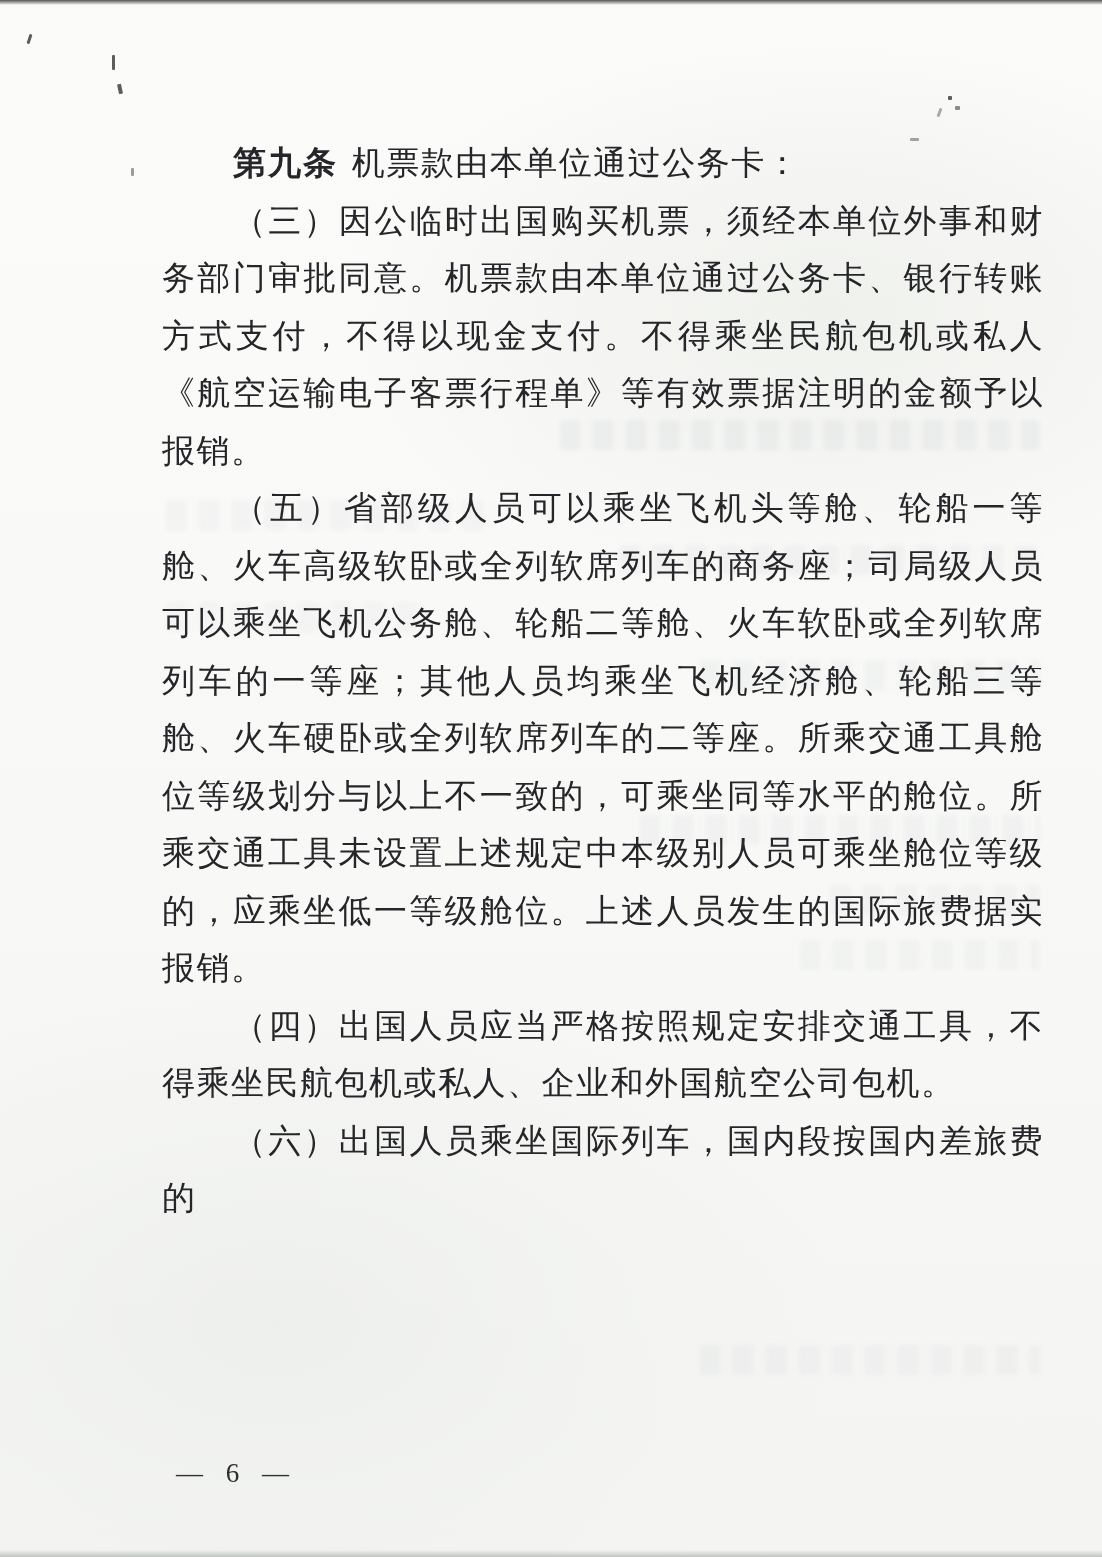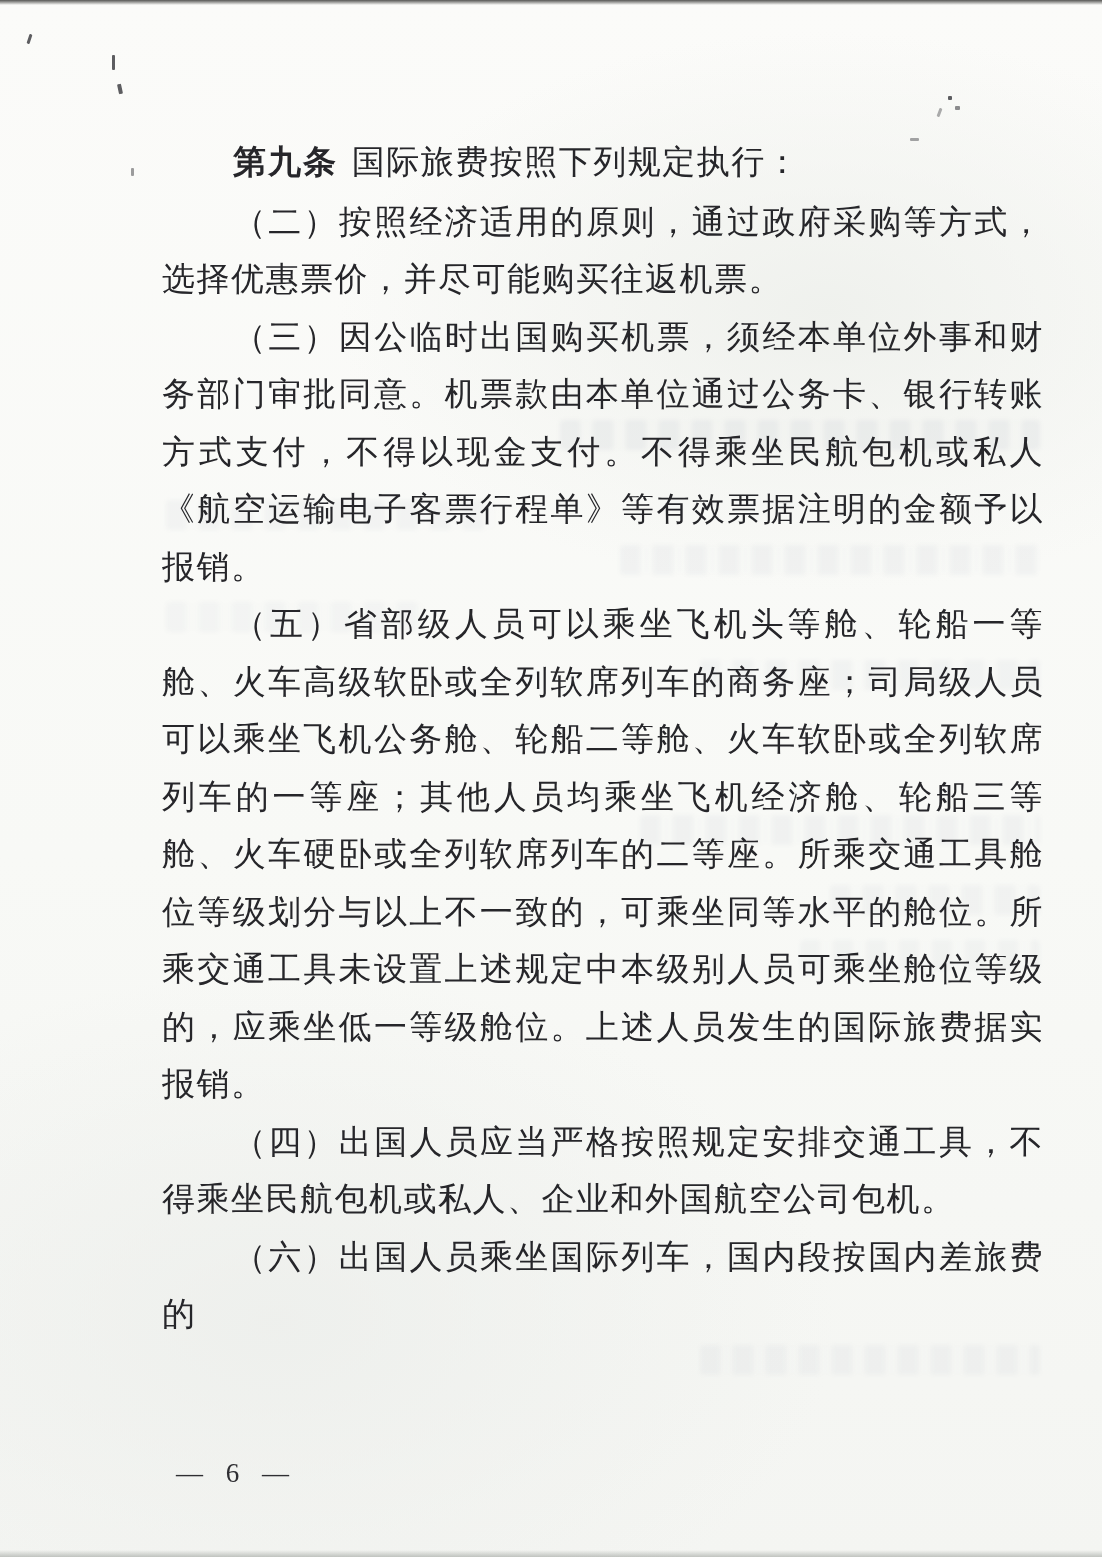--- a/index.html
+++ b/index.html
@@ -38,21 +38,21 @@
     font-size: 33px;
     line-height: 57.5px;
     text-align: justify;
     letter-spacing: 1.5px;
   }
   .text-block p {
     margin: 0;
     text-indent: 2.15em;
   }
   .article-label {
-    font-family: Liberation Mono, monospace;
+    font-family: Liberation Sans, sans-serif;
     font-weight: bold;
     margin-right: 0.42em;
     letter-spacing: 2px;
     margin-top: 34px;
   }
   .pagenum {
     position: absolute;
     left: 176px;
     top: 1458px;
     font-size: 27px;
@@ -98,22 +98,21 @@
   <div class="speck" style="left:28px; top:34px; width:3px; height:10px; transform:rotate(18deg);"></div>
   <div class="speck" style="left:112px; top:55px; width:3px; height:15px;"></div>
   <div class="speck" style="left:118px; top:84px; width:4px; height:10px; transform:rotate(-12deg);"></div>
   <div class="speck" style="left:131px; top:168px; width:3px; height:8px; opacity:0.6;"></div>
   <div class="speck" style="left:948px; top:96px; width:4px; height:4px;"></div>
   <div class="speck" style="left:955px; top:106px; width:5px; height:4px; opacity:0.7;"></div>
   <div class="speck" style="left:910px; top:138px; width:9px; height:3px; opacity:0.55;"></div>
   <div class="speck" style="left:938px; top:108px; width:3px; height:9px; opacity:0.5; transform:rotate(20deg);"></div>
 
   <div class="text-block">
-    <p><span class="article-label">第九条</span><span>国际旅费按照下列规定执行：</span></p>
-    <p>（二）按照经济适用的原则，通过政府采购等方式，选择优惠票价，并尽可能购买往返机票。</p>
+    <p><span class="article-label">第九条</span><span>机票款由本单位通过公务卡：</span></p>
     <p>（三）因公临时出国购买机票，须经本单位外事和财务部门审批同意。机票款由本单位通过公务卡、银行转账方式支付，不得以现金支付。不得乘坐民航包机或私人《航空运输电子客票行程单》等有效票据注明的金额予以报销。</p>
     <p>（五）省部级人员可以乘坐飞机头等舱、轮船一等舱、火车高级软卧或全列软席列车的商务座；司局级人员可以乘坐飞机公务舱、轮船二等舱、火车软卧或全列软席列车的一等座；其他人员均乘坐飞机经济舱、轮船三等舱、火车硬卧或全列软席列车的二等座。所乘交通工具舱位等级划分与以上不一致的，可乘坐同等水平的舱位。所乘交通工具未设置上述规定中本级别人员可乘坐舱位等级的，应乘坐低一等级舱位。上述人员发生的国际旅费据实报销。</p>
     <p>（四）出国人员应当严格按照规定安排交通工具，不得乘坐民航包机或私人、企业和外国航空公司包机。</p>
     <p>（六）出国人员乘坐国际列车，国内段按国内差旅费的</p>
   </div>
 
   <div class="pagenum">— 6 —</div>
 
 </div>
 

